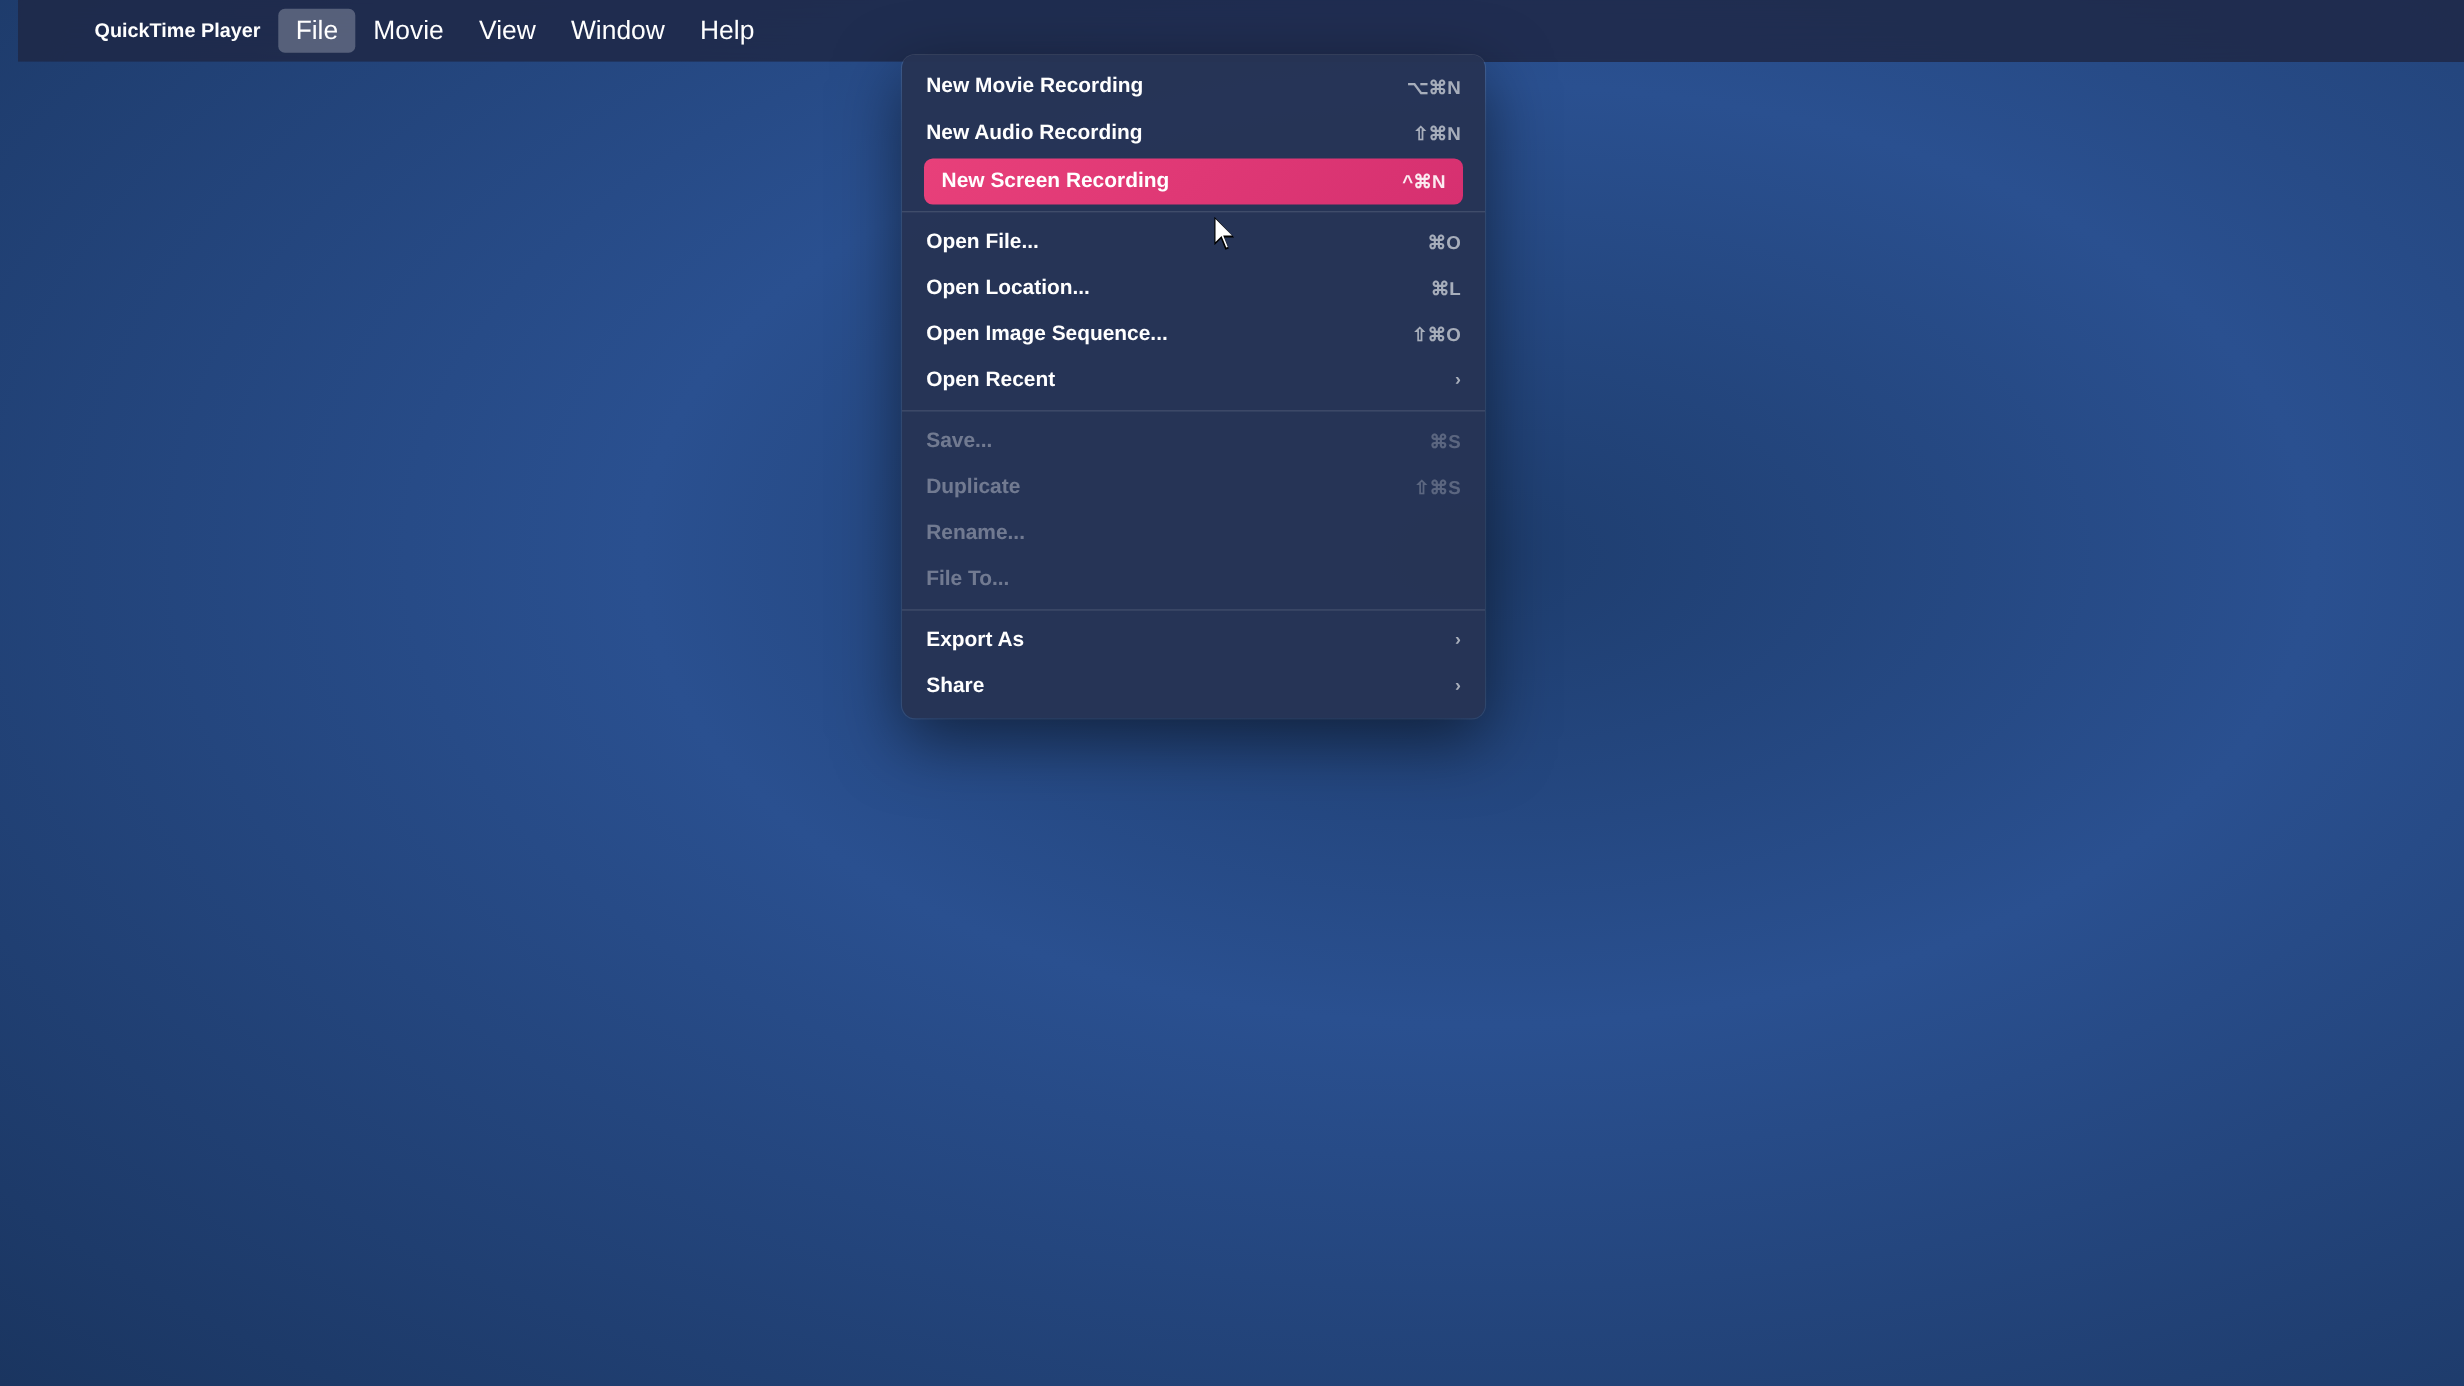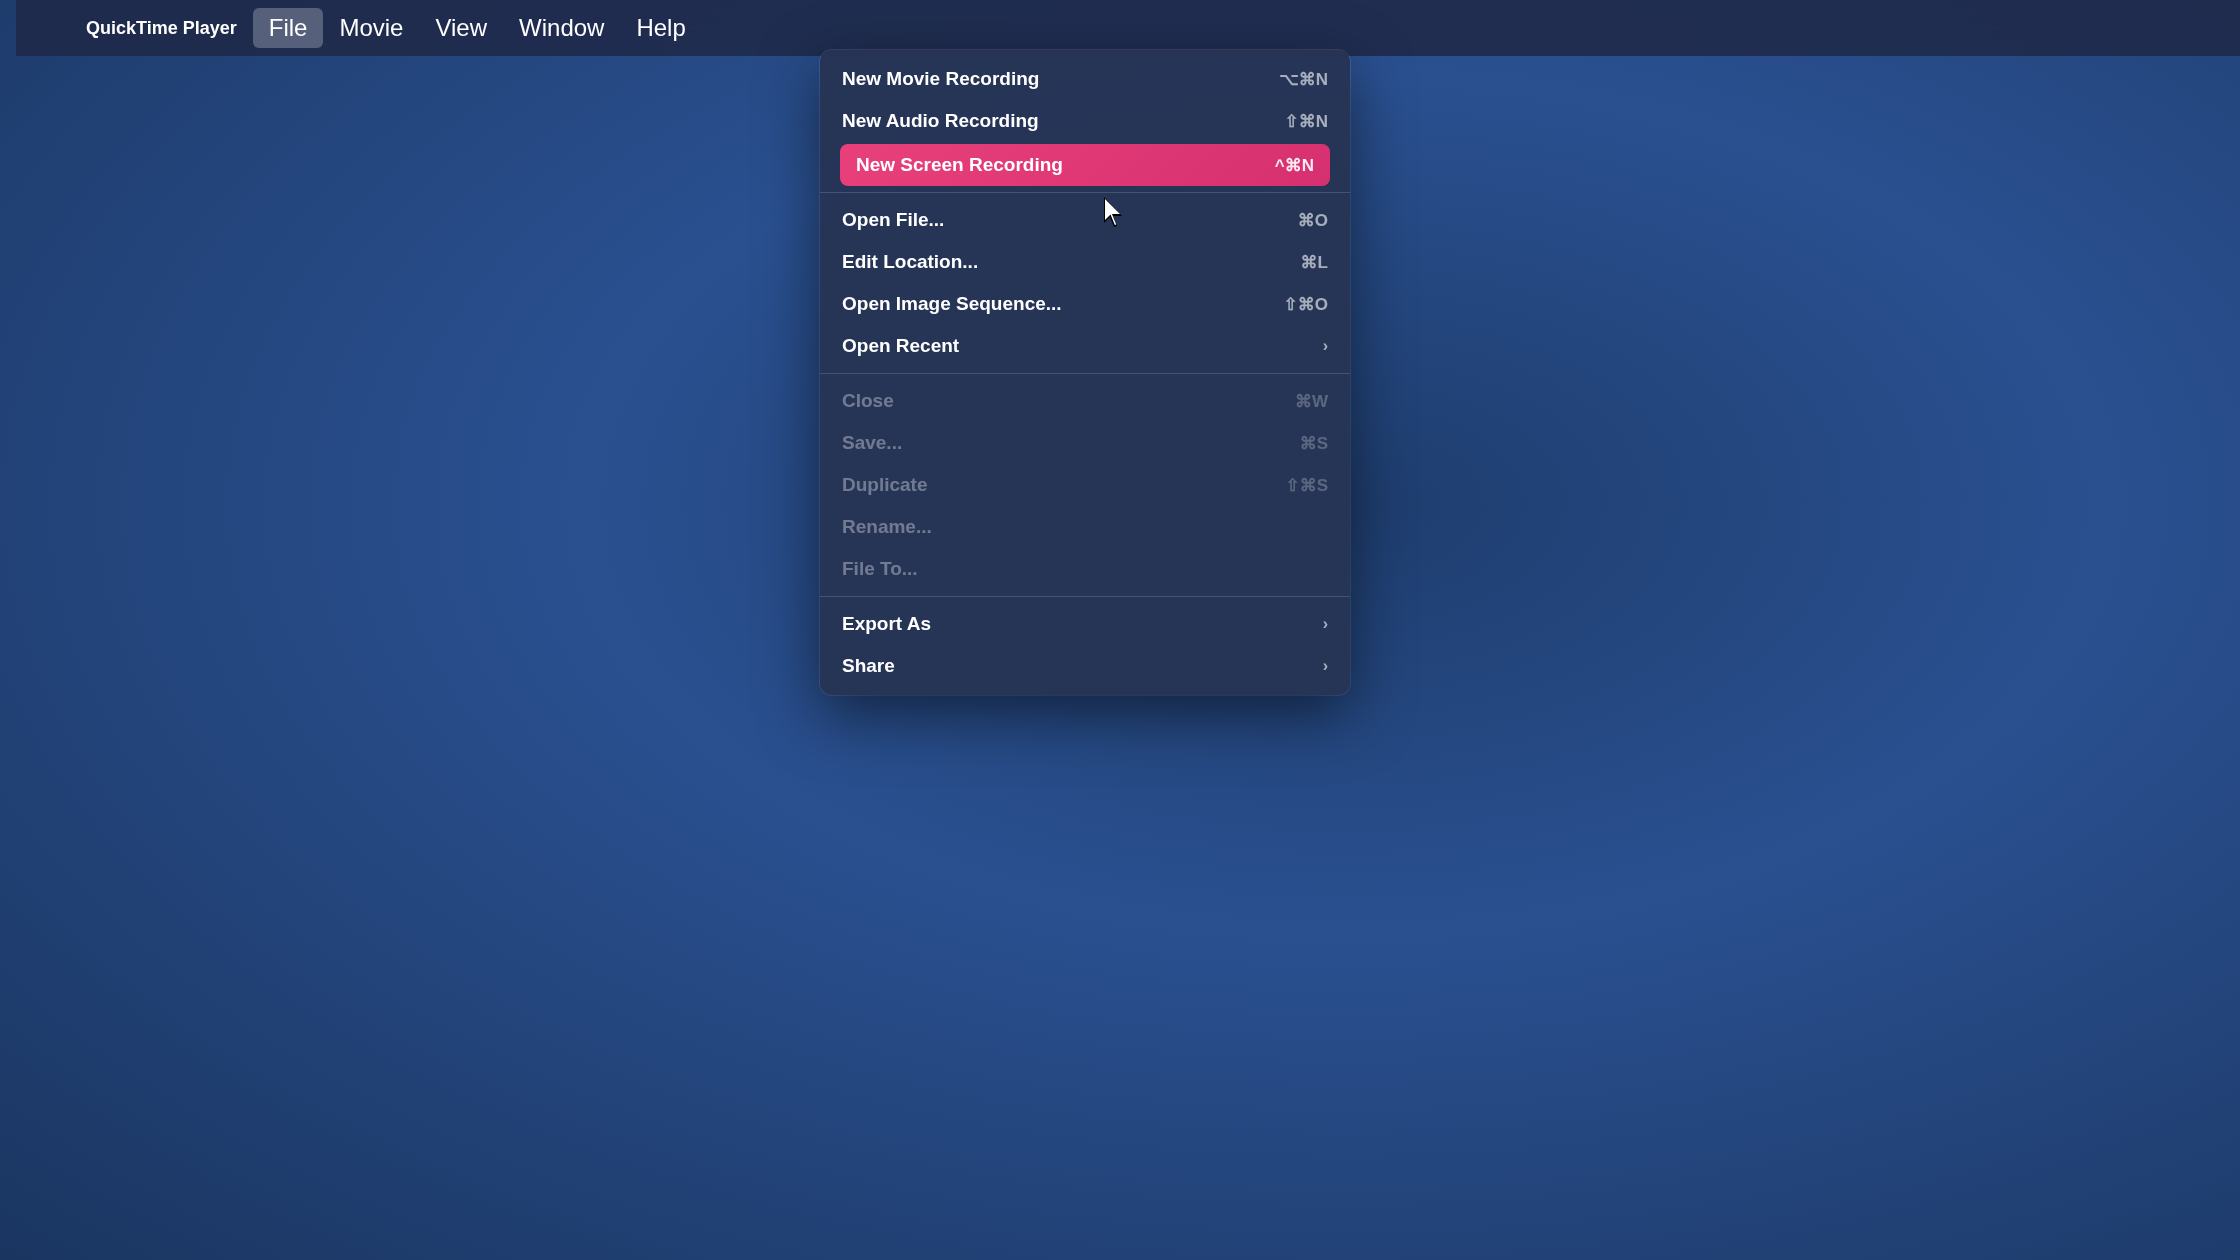--- a/index.html
+++ b/index.html
@@ -176,40 +176,36 @@
   </div>
 
   <div class="menu-separator"></div>
 
   <div class="menu-item">
     <span class="label">Open File...</span>
     <span class="shortcut">⌘O</span>
   </div>
 
   <div class="menu-item">
-    <span class="label">Edit Location...</span>
+    <span class="label">Open Location...</span>
     <span class="shortcut">⌘L</span>
   </div>
 
   <div class="menu-item">
     <span class="label">Open Image Sequence...</span>
     <span class="shortcut">⇧⌘O</span>
   </div>
 
   <div class="menu-item">
     <span class="label">Open Recent</span>
     <span class="arrow">›</span>
   </div>
 
   <div class="menu-separator"></div>
 
-  <div class="menu-item disabled">
-    <span class="label">Close</span>
-    <span class="shortcut">⌘W</span>
-  </div>
 
   <div class="menu-item disabled">
     <span class="label">Save...</span>
     <span class="shortcut">⌘S</span>
   </div>
 
   <div class="menu-item disabled">
     <span class="label">Duplicate</span>
     <span class="shortcut">⇧⌘S</span>
   </div>

